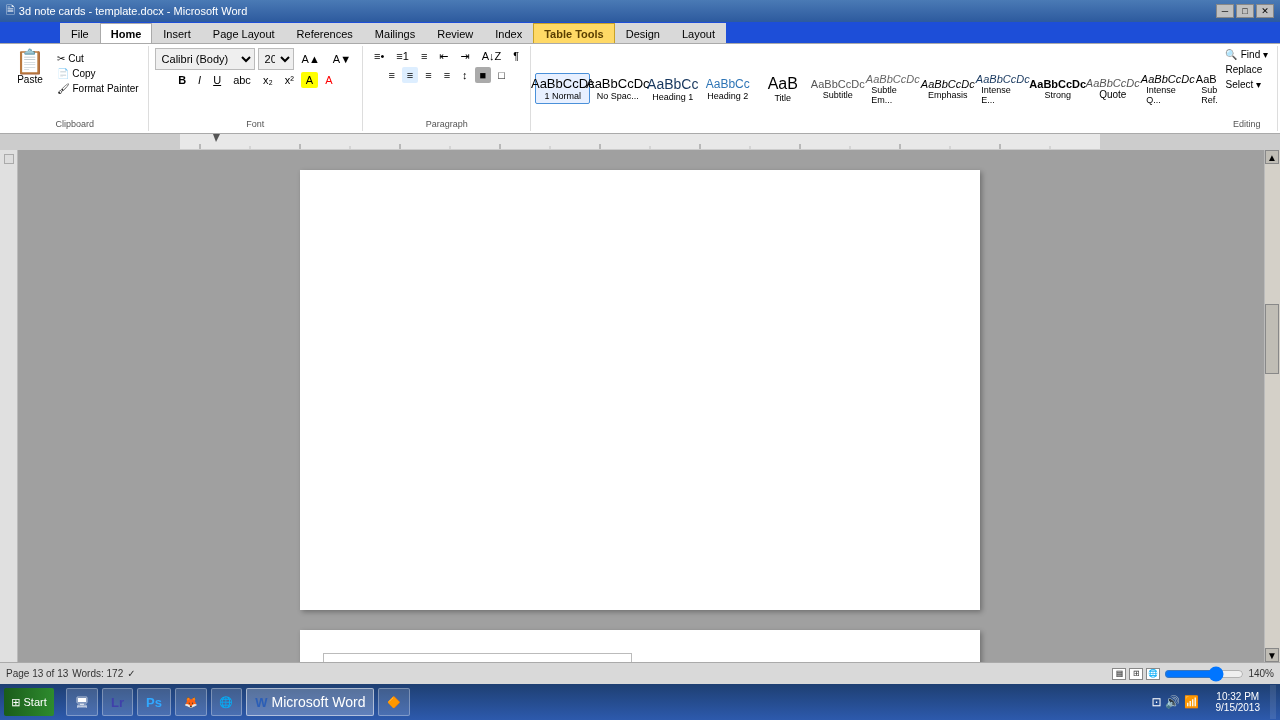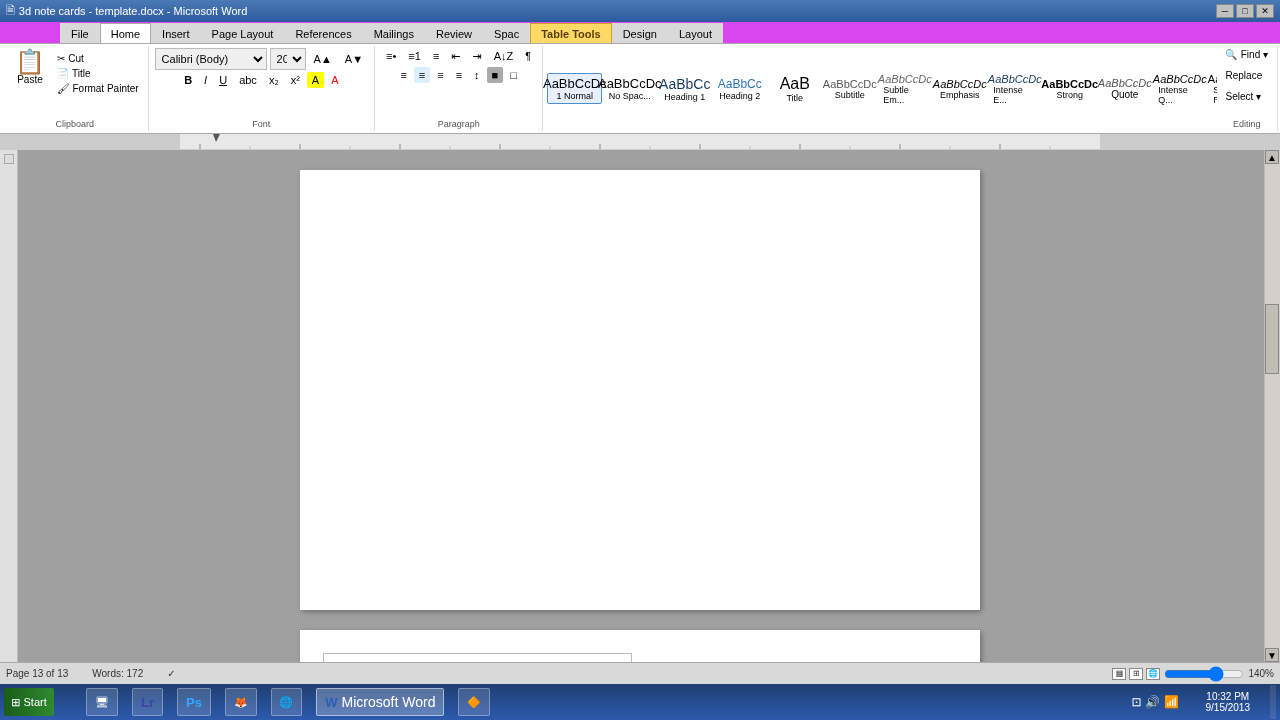--- a/index.html
+++ b/index.html
@@ -15,21 +15,21 @@
       padding: 0 6px;
       color: white;
       font-size: 11px;
     }
     .title-bar-left { display: flex; align-items: center; gap: 4px; }
     .title-bar-controls { display: flex; gap: 2px; }
     .title-btn { width: 18px; height: 14px; border: 1px solid #888; background: #c0c0c0; color: #000; font-size: 9px; display: flex; align-items: center; justify-content: center; cursor: pointer; }
 
     
     .ribbon-tabs {
-      background: #d946ef;
+      background: #1d4ed8;
       height: 22px;
       display: flex;
       align-items: flex-end;
       padding-left: 60px;
       border-bottom: 1px solid #aaa;
     }
     .ribbon-tab {
       padding: 2px 10px;
       font-size: 11px;
       cursor: pointer;
@@ -37,21 +37,21 @@
       border: 1px solid transparent;
       border-bottom: none;
       height: 20px;
       display: flex;
       align-items: center;
     }
     .ribbon-tab.active {
       background: white;
       border-color: #aaa;
       border-bottom: none;
-      font-weight: normal;
+      font-weight: bold;
     }
     .ribbon-tab.contextual {
       background: #ffd966;
       border-color: #c9a227;
       color: #5a3e00;
       font-weight: bold;
       margin-top: 12px;
     }
 
     
@@ -200,32 +200,32 @@
       height: 22px;
       display: flex;
       align-items: center;
       padding: 0 6px;
       font-size: 10px;
       color: #333;
       border-top: 1px solid #aaa;
       justify-content: space-between;
       flex-shrink: 0;
     }
-    .status-left { display: flex; gap: 24px; align-items: center; }
+    .status-left { display: flex; gap: 4px; align-items: center; }
     .status-right { display: flex; gap: 4px; align-items: center; }
 
     
     .taskbar {
       background: linear-gradient(to bottom, #1e3f72, #2d5aad);
       height: 36px;
       display: flex;
       align-items: center;
       padding: 0 4px;
       flex-shrink: 0;
-      gap: 14px;
+      gap: 4px;
     }
     .taskbar-start {
       width: 50px;
       height: 28px;
       background: linear-gradient(to right, #1a5c1a, #2e8b2e);
       border-radius: 2px;
       display: flex;
       align-items: center;
       justify-content: center;
       color: white;
@@ -265,46 +265,46 @@
 </div>
 
 <div class="ribbon-tabs">
   <div class="ribbon-tab">File</div>
   <div class="ribbon-tab active">Home</div>
   <div class="ribbon-tab">Insert</div>
   <div class="ribbon-tab">Page Layout</div>
   <div class="ribbon-tab">References</div>
   <div class="ribbon-tab">Mailings</div>
   <div class="ribbon-tab">Review</div>
-  <div class="ribbon-tab">Spac</div>
+  <div class="ribbon-tab">Index</div>
   <div class="ribbon-tab contextual">Table Tools</div>
   <div class="ribbon-tab">Design</div>
   <div class="ribbon-tab">Layout</div>
 </div>
 
 <div class="ribbon">
 
   <div class="ribbon-group">
     <div style="display:flex;gap:2px;align-items:flex-start;flex:1">
       <div class="ribbon-big-btn">
         <span class="ribbon-big-icon">📋</span>
         <span>Paste</span>
       </div>
       <div style="display:flex;flex-direction:column;gap:2px;padding-top:4px">
         <div class="ribbon-small-btn">✂ Cut</div>
-        <div class="ribbon-small-btn">📄 Title</div>
+        <div class="ribbon-small-btn">📄 Copy</div>
         <div class="ribbon-small-btn">🖌 Format Painter</div>
       </div>
     </div>
     <span class="ribbon-group-label">Clipboard</span>
   </div>
 
   <div class="ribbon-group" style="min-width:180px">
     <div style="display:flex;gap:3px;align-items:center;margin-bottom:2px">
-      <select class="fmt-select" style="width:112px">
+      <select class="fmt-select" style="width:100px">
         <option>Calibri (Body)</option>
       </select>
       <select class="fmt-select" style="width:36px">
         <option>20</option>
       </select>
       <span class="fmt-btn">A▲</span>
       <span class="fmt-btn">A▼</span>
     </div>
     <div style="display:flex;gap:2px;align-items:center">
       <span class="fmt-btn" style="font-weight:bold">B</span>
@@ -391,21 +391,21 @@
       <span style="font-size:9px">Intense Q...</span>
     </div>
     <div class="style-item">
       <span class="style-preview" style="font-size:11px">AaBbCcDc</span>
       <span style="font-size:9px">Subtle Ref...</span>
     </div>
 
   </div>
 
   <div class="ribbon-group">
-    <div style="display:flex;flex-direction:column;gap:8px;flex:1">
+    <div style="display:flex;flex-direction:column;gap:2px;flex:1">
       <div class="ribbon-small-btn">🔍 Find ▾</div>
       <div class="ribbon-small-btn">Replace</div>
       <div class="ribbon-small-btn">Select ▾</div>
     </div>
     <span class="ribbon-group-label">Editing</span>
   </div>
 </div>
 
 <div class="ruler">
   <svg width="100%" height="16">

